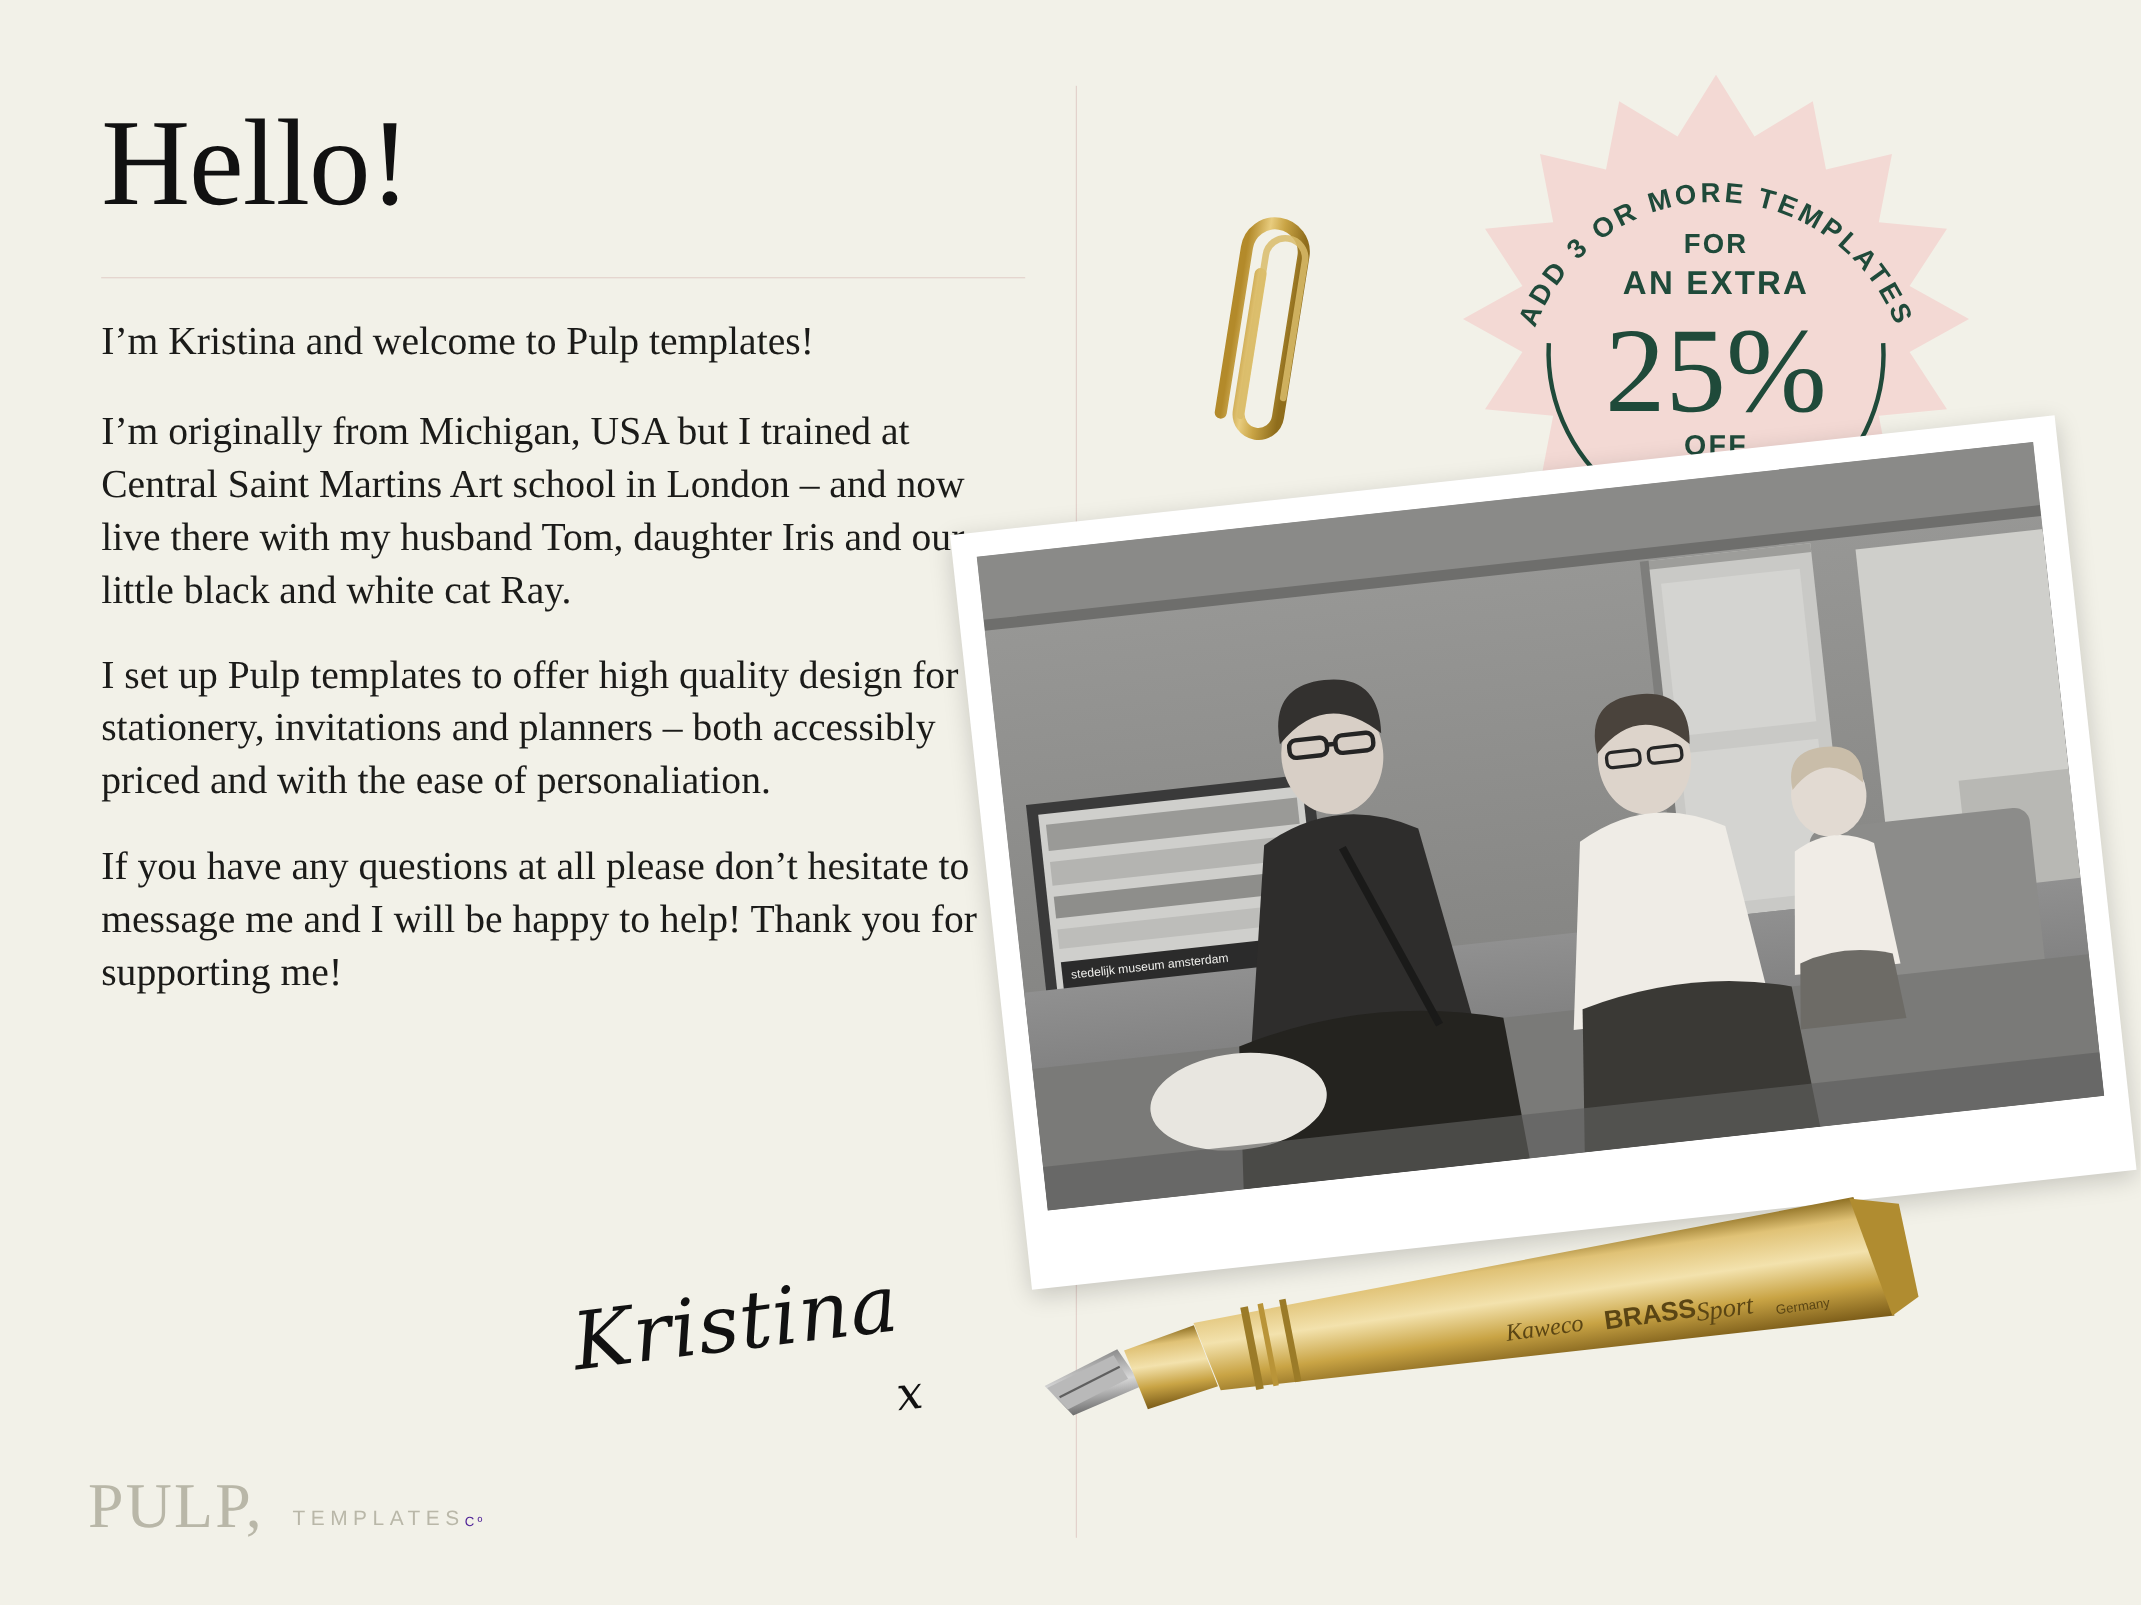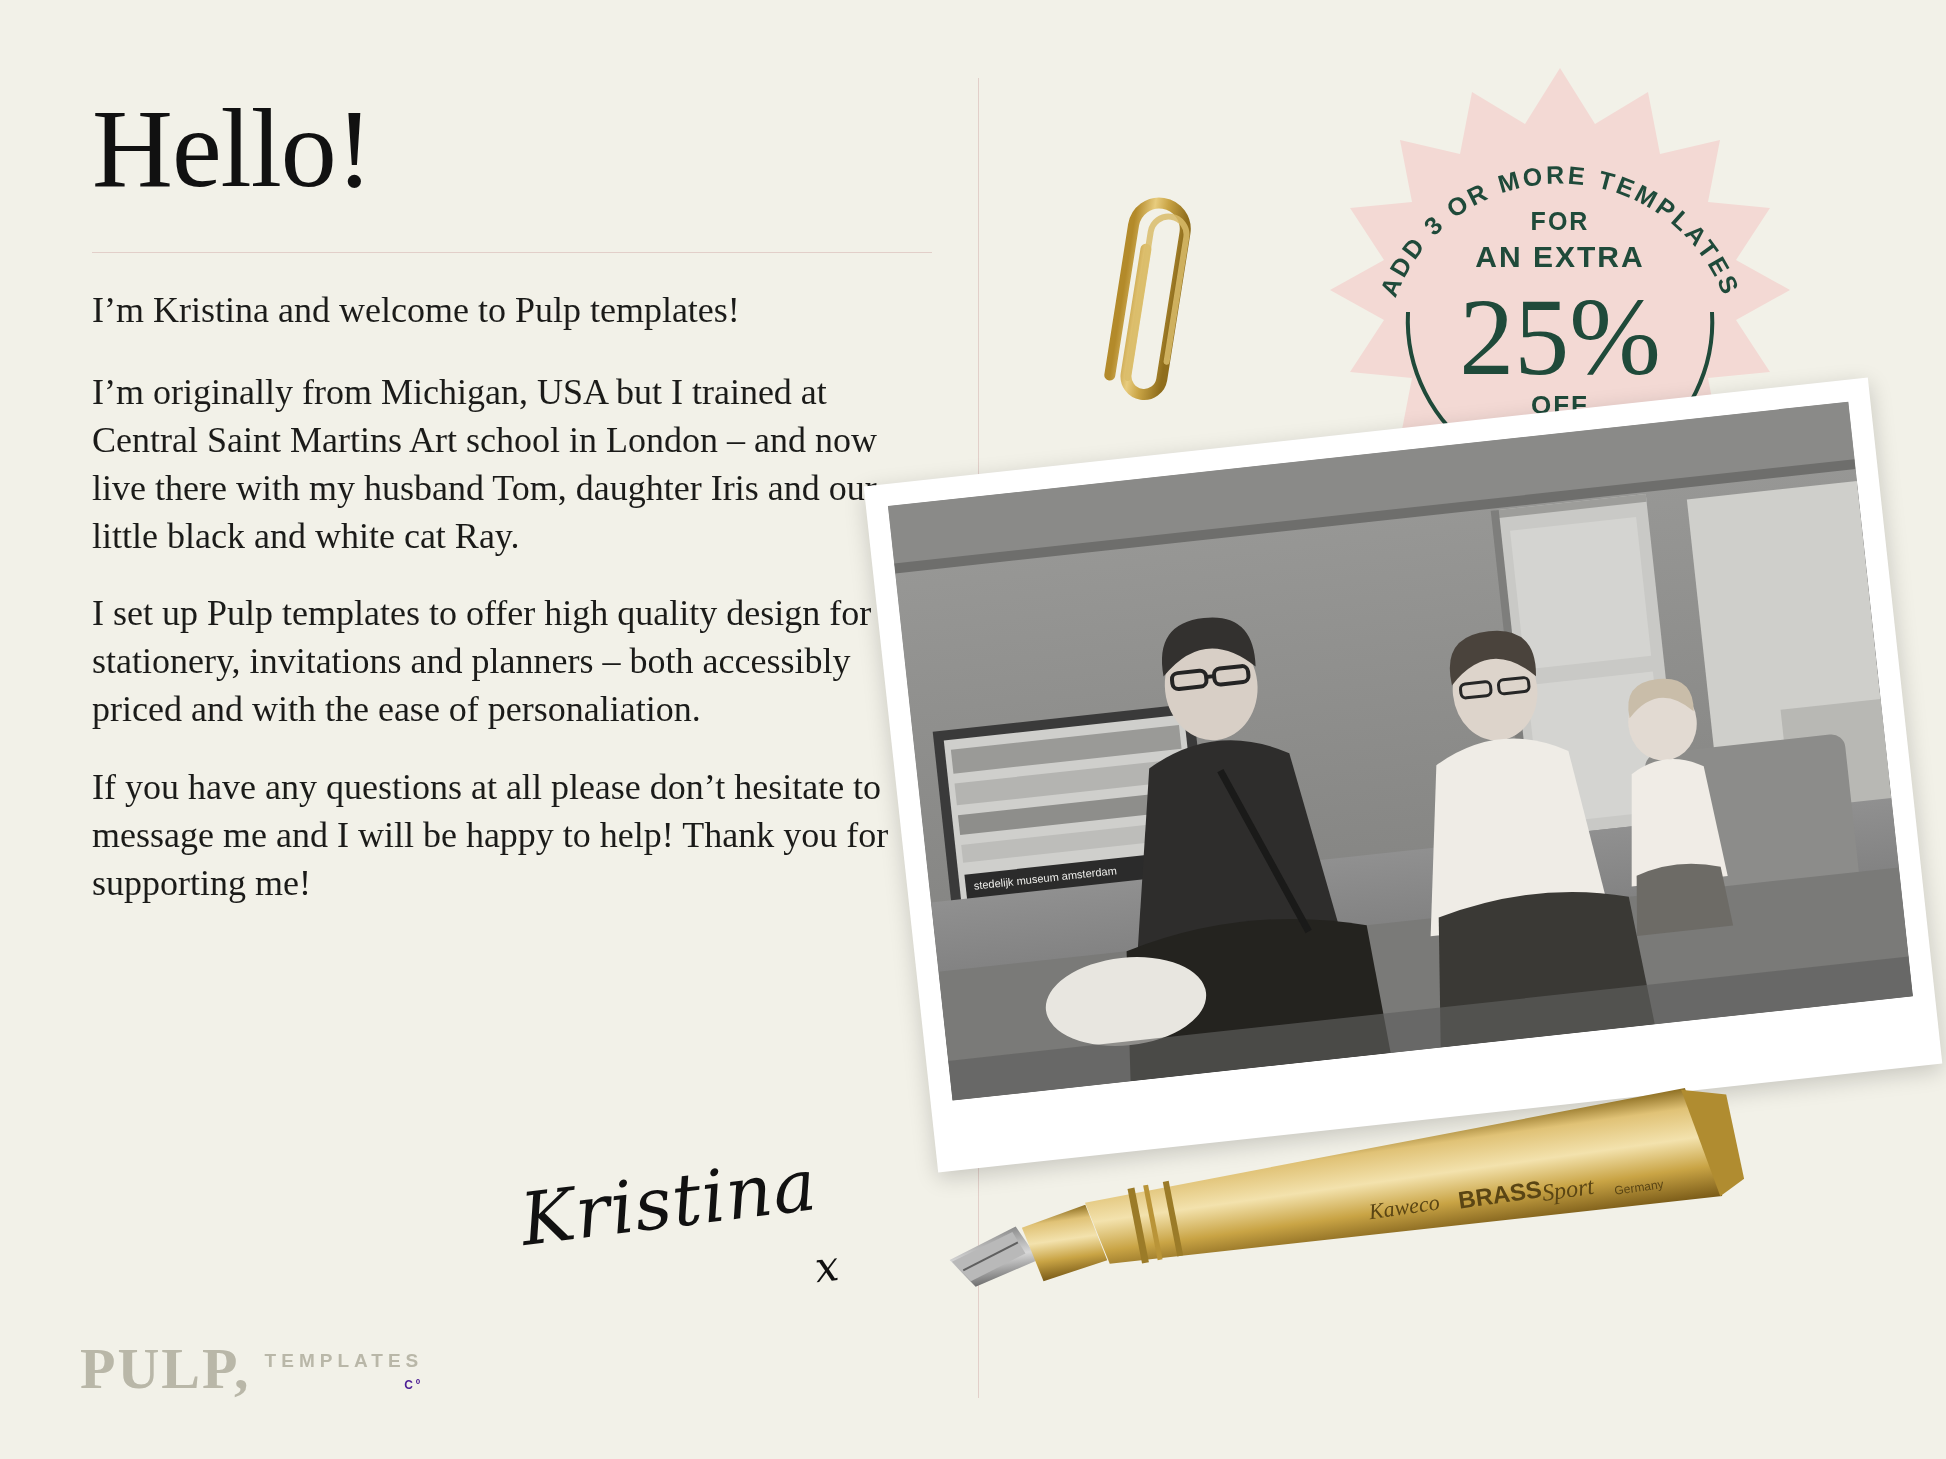--- a/index.html
+++ b/index.html
@@ -95,34 +95,33 @@
     transform: rotate(-6deg);
   }
 
   
   .logo {
     position: absolute;
     left: 80px;
     top: 1340px;
     display: flex;
     align-items: flex-end;
-    gap: 14px;
-    font-weight: bold;
+    gap: 26px;
   }
   .logo-main {
     font-family: "Liberation Serif", serif;
     font-size: 58px;
     letter-spacing: 2px;
     color: #b9b7a8;
     line-height: 1;
   }
   .logo-sub {
     display: flex;
-    flex-direction: column;
-    align-items: flex-end;
+    flex-direction: row;
+    align-items: flex-start;
     padding-bottom: 6px;
   }
   .logo-sub .l1 {
     font-family: "Liberation Sans", sans-serif;
     font-size: 19px;
     letter-spacing: 5px;
     color: #b9b7a8;
   }
   .logo-sub .l2 {
     font-family: "Liberation Sans", sans-serif;

